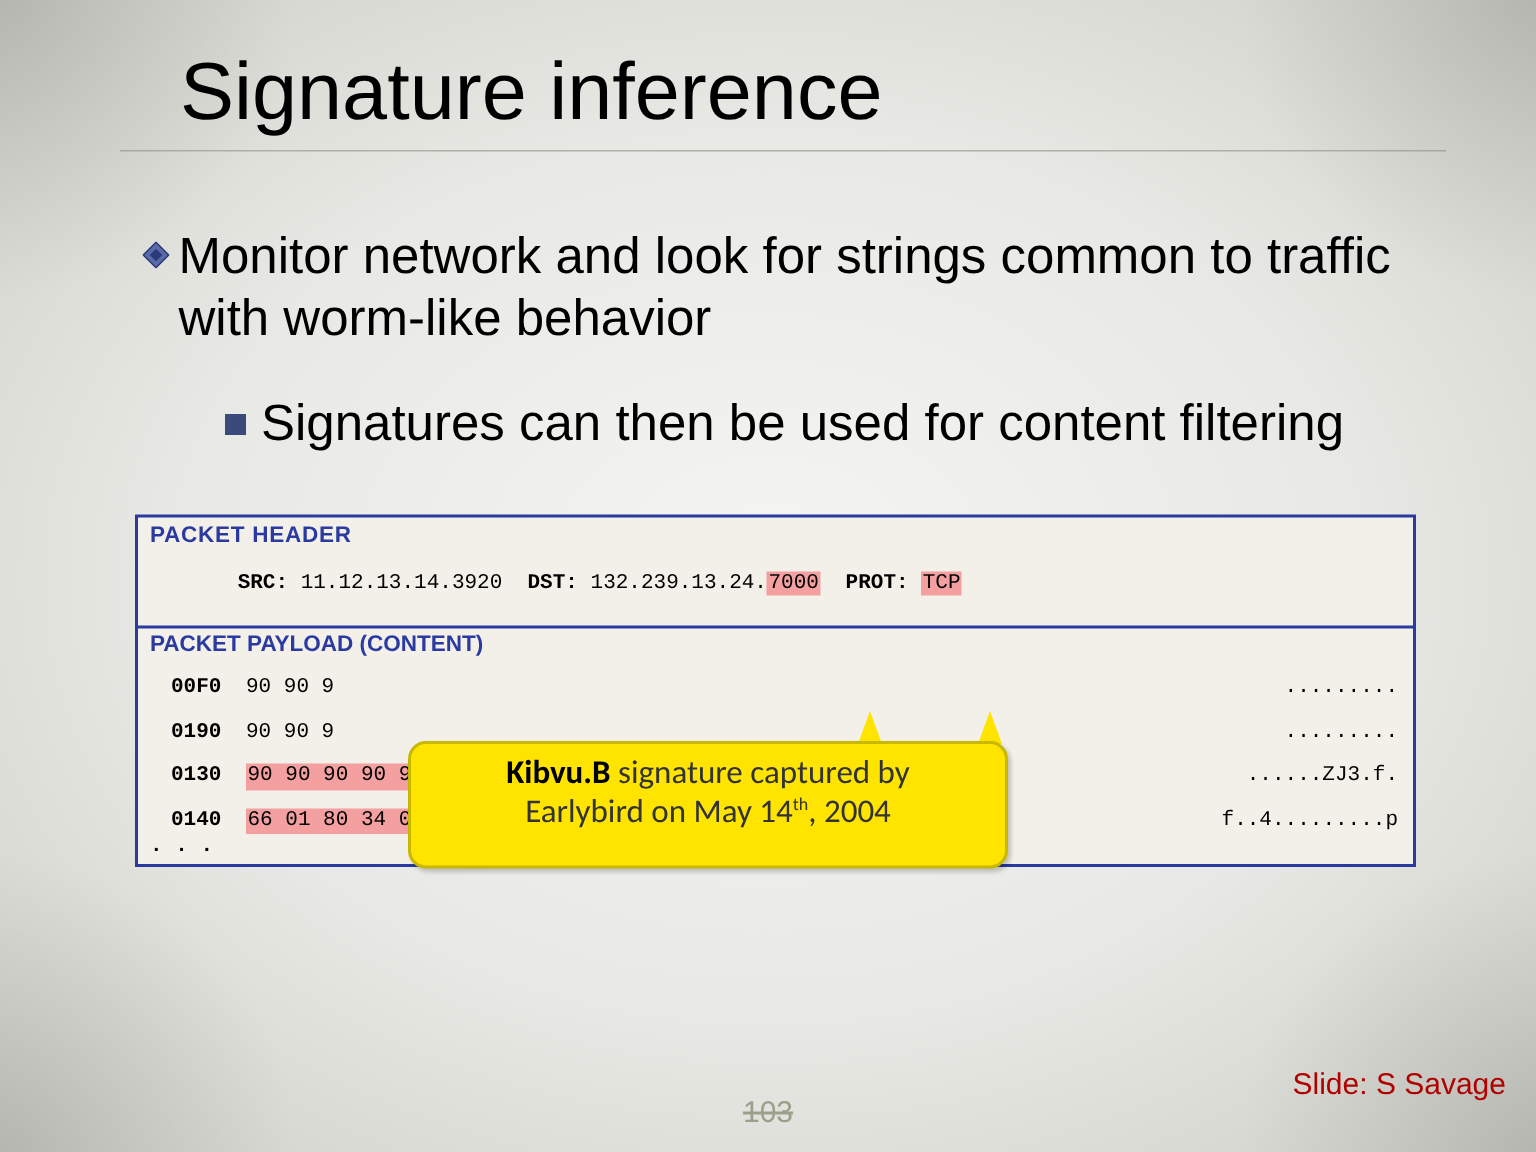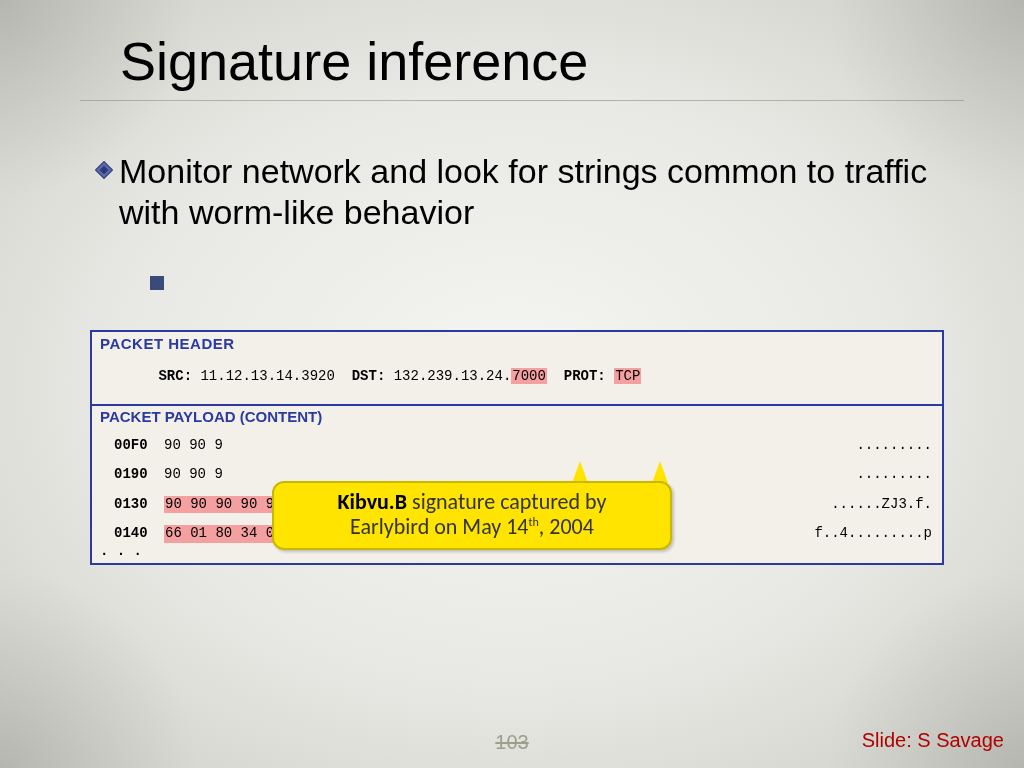--- a/index.html
+++ b/index.html
@@ -109,21 +109,21 @@
   .hexrow .ascii { position: absolute; right: 10px; }
   .hl { background: #f4a0a0; padding: 0 1px; }
   .callout {
     position: absolute;
     left: 180px;
     top: 44px;
     width: 400px;
     background: #ffe400;
     border: 2px solid #c9b800;
     border-radius: 12px;
-    padding: 6px 16px 8px 16px;
+    padding: 6px 16px 24px 16px;
     text-align: center;
     font-family: Calibri, Arial, sans-serif;
     font-size: 22px;
     color: #333;
     line-height: 1.15;
     box-shadow: 2px 2px 3px rgba(0,0,0,0.2);
     z-index: 5;
   }
   .callout .bold { font-weight: bold; color: #000; }
   .callout sup { font-size: 12px; }
@@ -141,21 +141,21 @@
   .tail2 {
     left: 560px; top: 24px;
     border-left: 8px solid transparent;
     border-right: 8px solid transparent;
     border-bottom: 22px solid #ffe400;
   }
   .dots { padding: 0 8px 4px 8px; white-space: pre; font-size: 14px; font-weight: bold;}
   .credit {
     position: absolute;
     right: 20px;
-    bottom: 16px;
+    bottom: 33px;
     color: #b00000;
     font-size: 20px;
   }
   .pagenum-strike {
     position: absolute;
     left: 50%;
     bottom: 14px;
     transform: translateX(-50%);
     color: #9aa08a;
     font-size: 20px;
@@ -186,20 +186,21 @@
         <rect x="-6" y="-6" width="12" height="12" fill="#5a6aa8" stroke="#2a3a7a" stroke-width="1"></rect>
         <rect x="-3" y="-3" width="6" height="6" fill="#2a3a7a"></rect>
       </g>
         </svg>
     </span>
     <div class="bullet-text">Monitor network and look for strings common to traffic with worm-like behavior</div>
   </div>
 
   <div class="sub-row">
     <span class="square-icon"></span>
+    <div class="sub-text">Signatures can then be used for content filtering</div>
   </div>
 
   <div class="packet-box">
     <div class="packet-header">PACKET HEADER</div>
     <div class="header-line">
       <b>SRC:</b> <span>11.12.13.14.3920</span>  <b>DST:</b> <span>132.239.13.24.</span><span class="hl">7000</span>  <b>PROT:</b> <span class="hl">TCP</span>
     </div>
     <div class="divider"></div>
     <div class="payload-label">PACKET PAYLOAD (CONTENT)</div>
 

